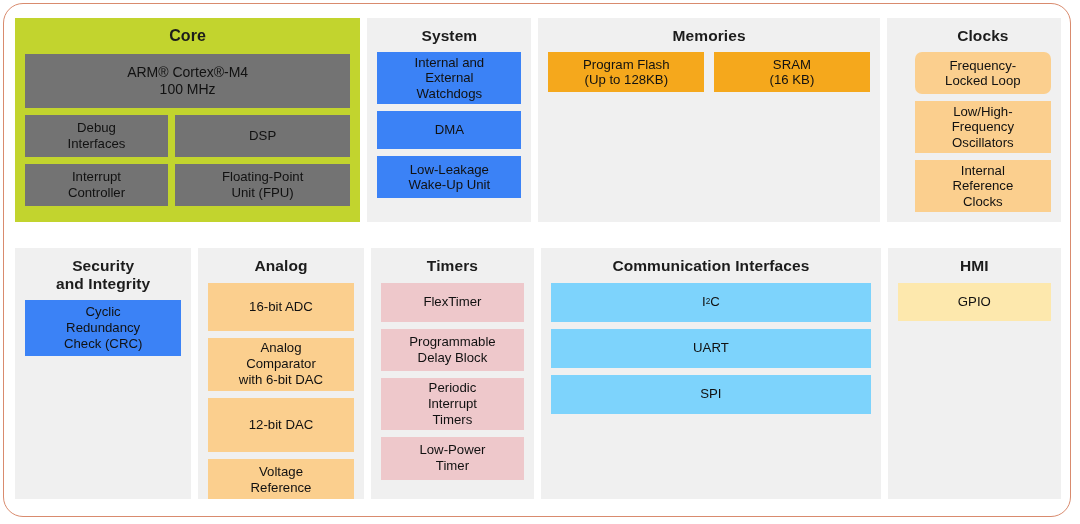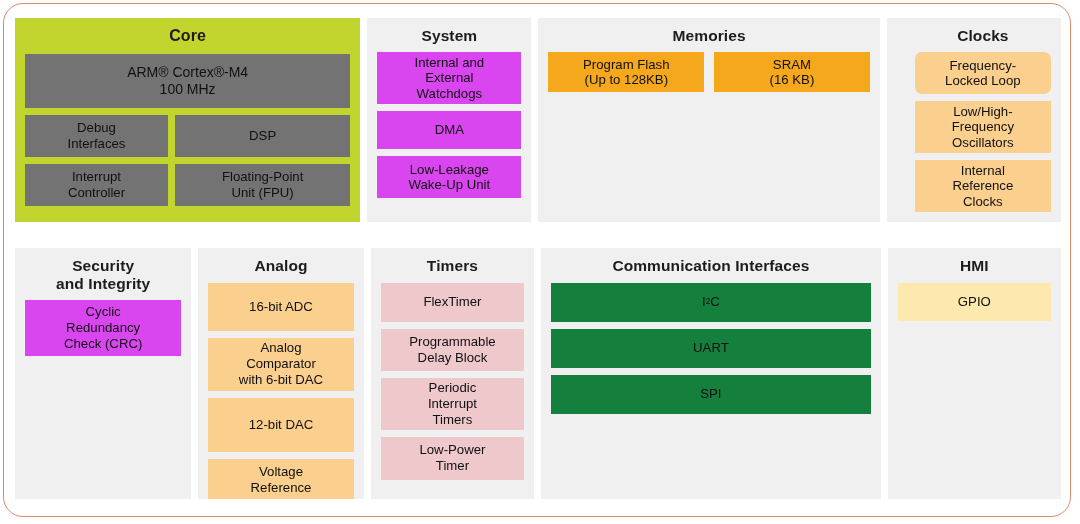--- a/index.html
+++ b/index.html
@@ -84,25 +84,25 @@
     text-align: center;
     font-size: 13.2px;
     line-height: 1.2;
     color: #111111;
     padding: 5px 4px;
     box-sizing: border-box;
   }
 
   
   .c-core-inner { background: #737373; }
-  .c-gray       { background: #d946ef; }
+  .c-gray       { background: #3b82f6; }
   .c-orange     { background: #f5a81c; }
   .c-peach      { background: #fbcf8e; }
   .c-pink       { background: #eec8cb; }
-  .c-blue       { background: #15803d; }
+  .c-blue       { background: #7dd3fc; }
   .c-yellow     { background: #fde8ad; }
 
   
   .w-core  { width: 347px; }
   .w-sys   { width: 165px; }
   .w-mem   { width: 343px; }
   .w-clk   { width: 175px; padding-left: 28px; }
   
   .w-sec   { width: 178px; }
   .w-ana   { width: 167px; }

